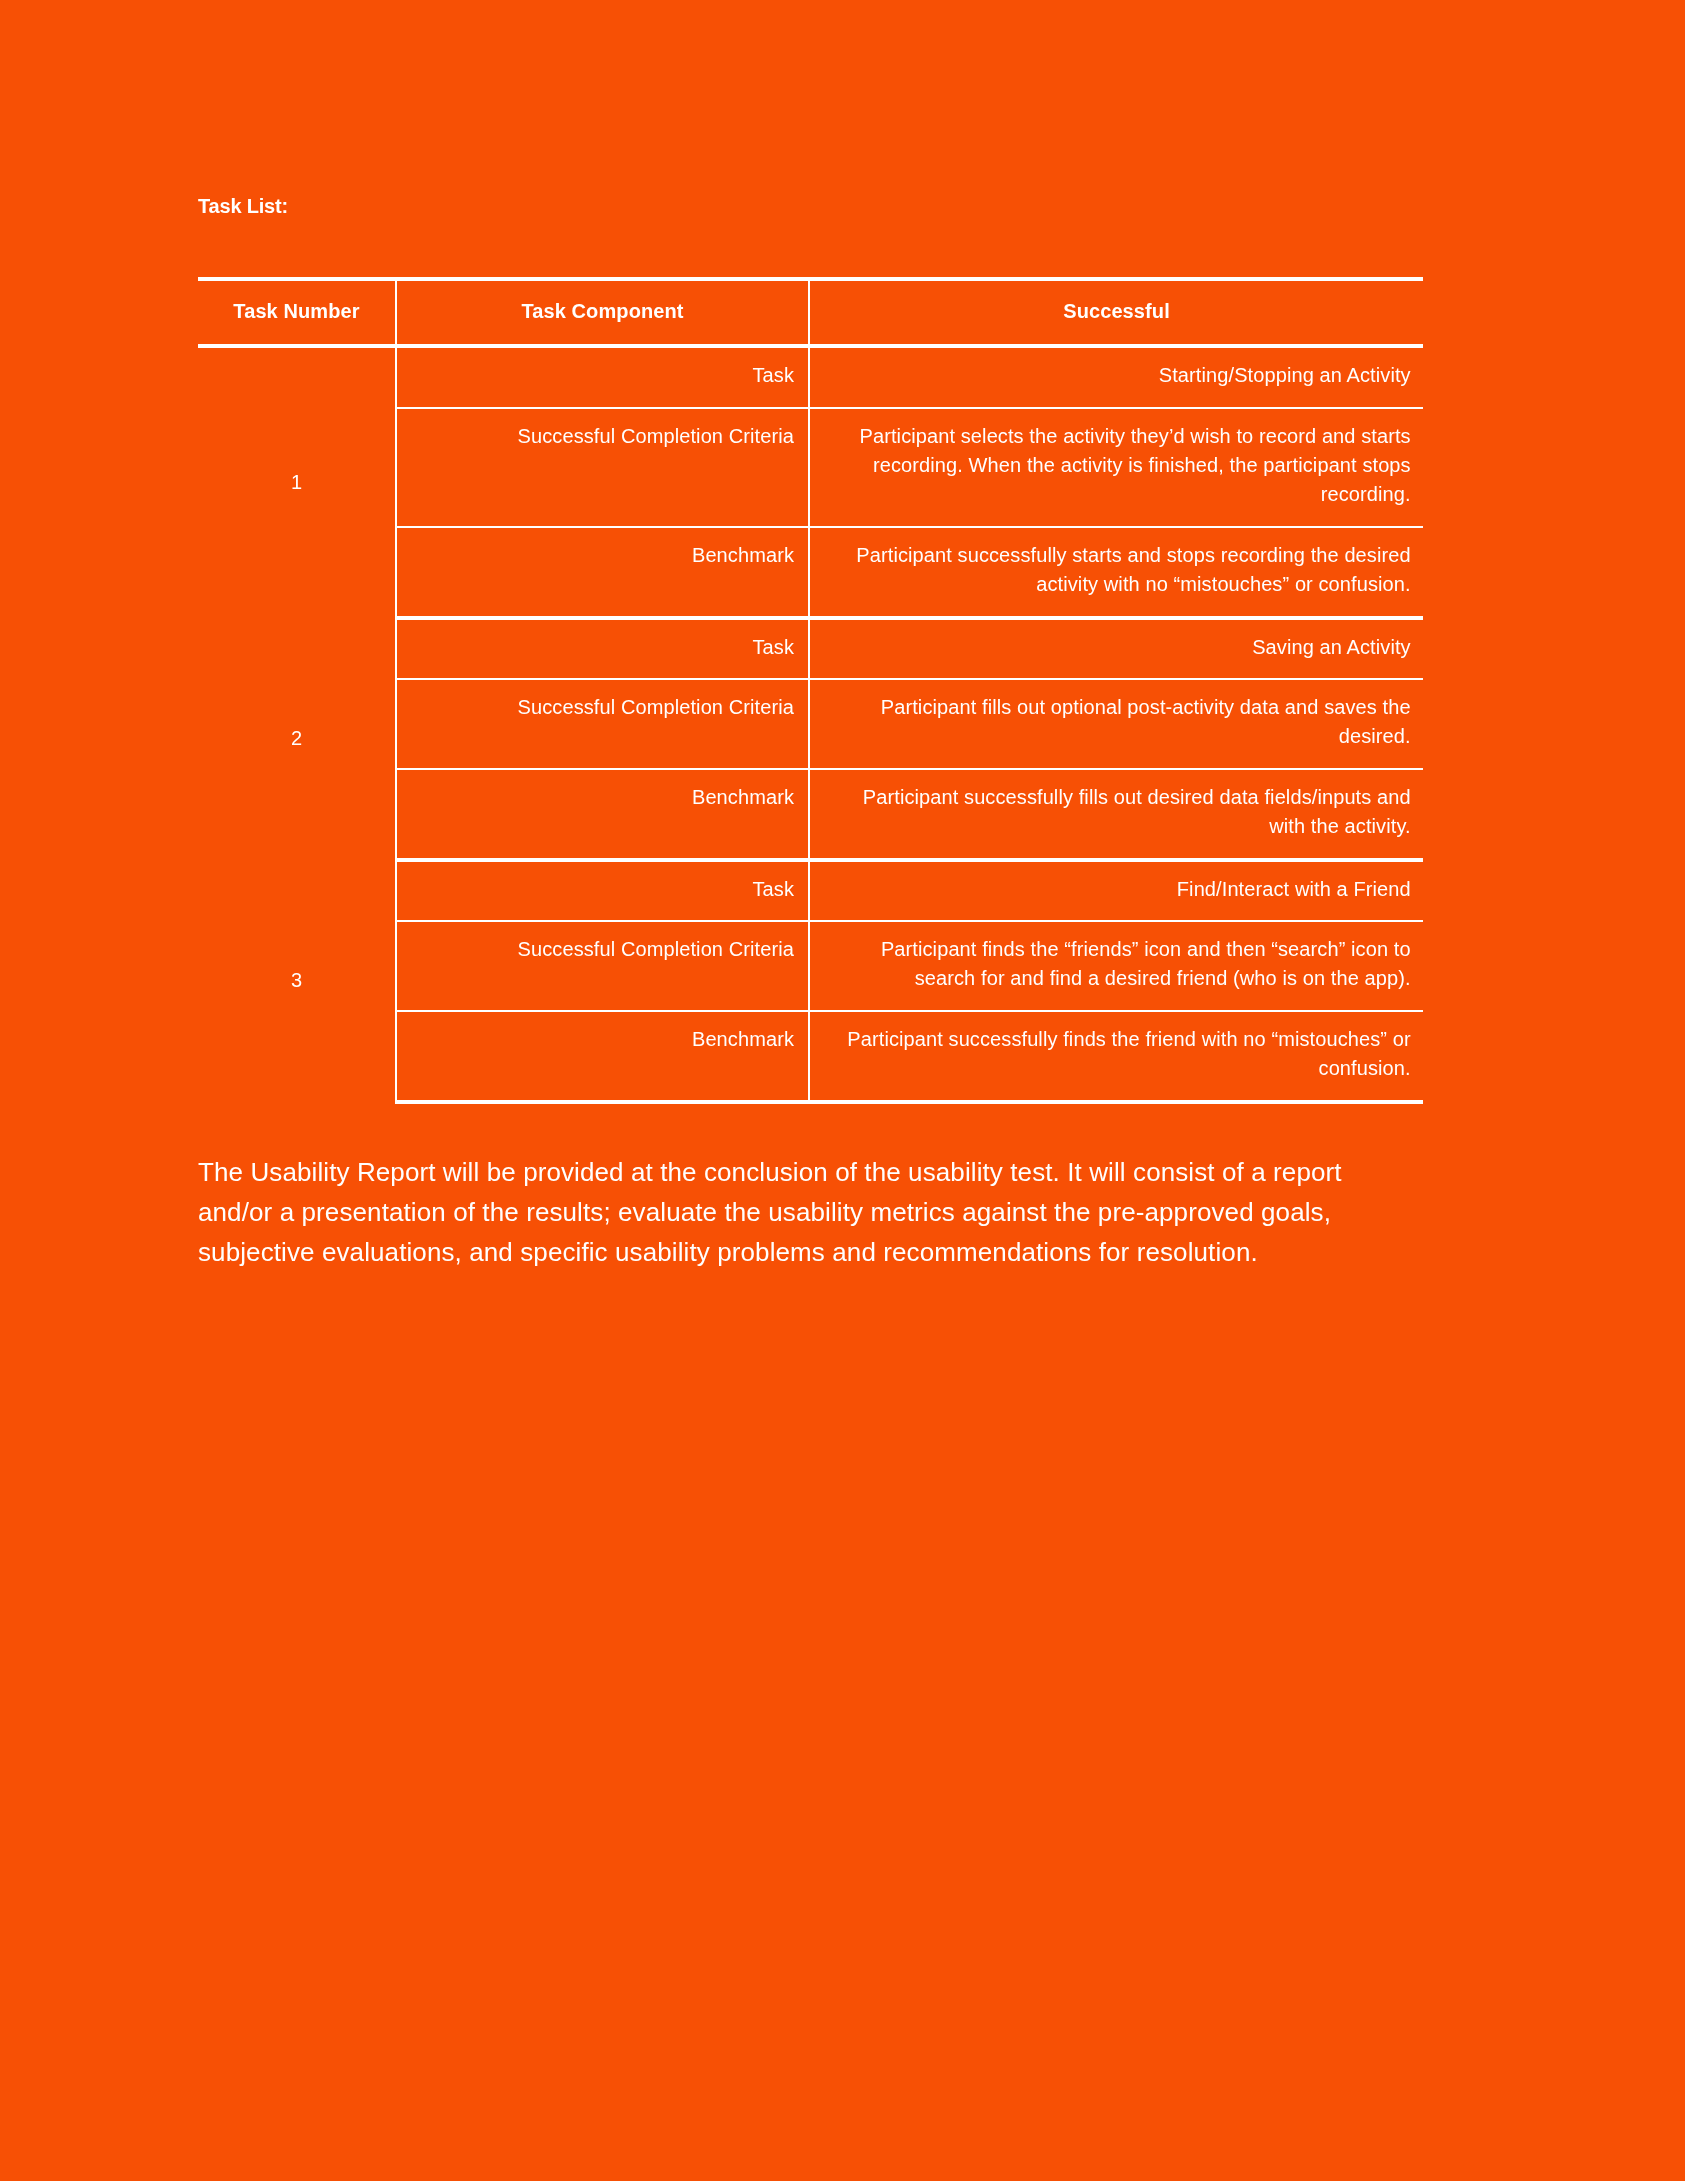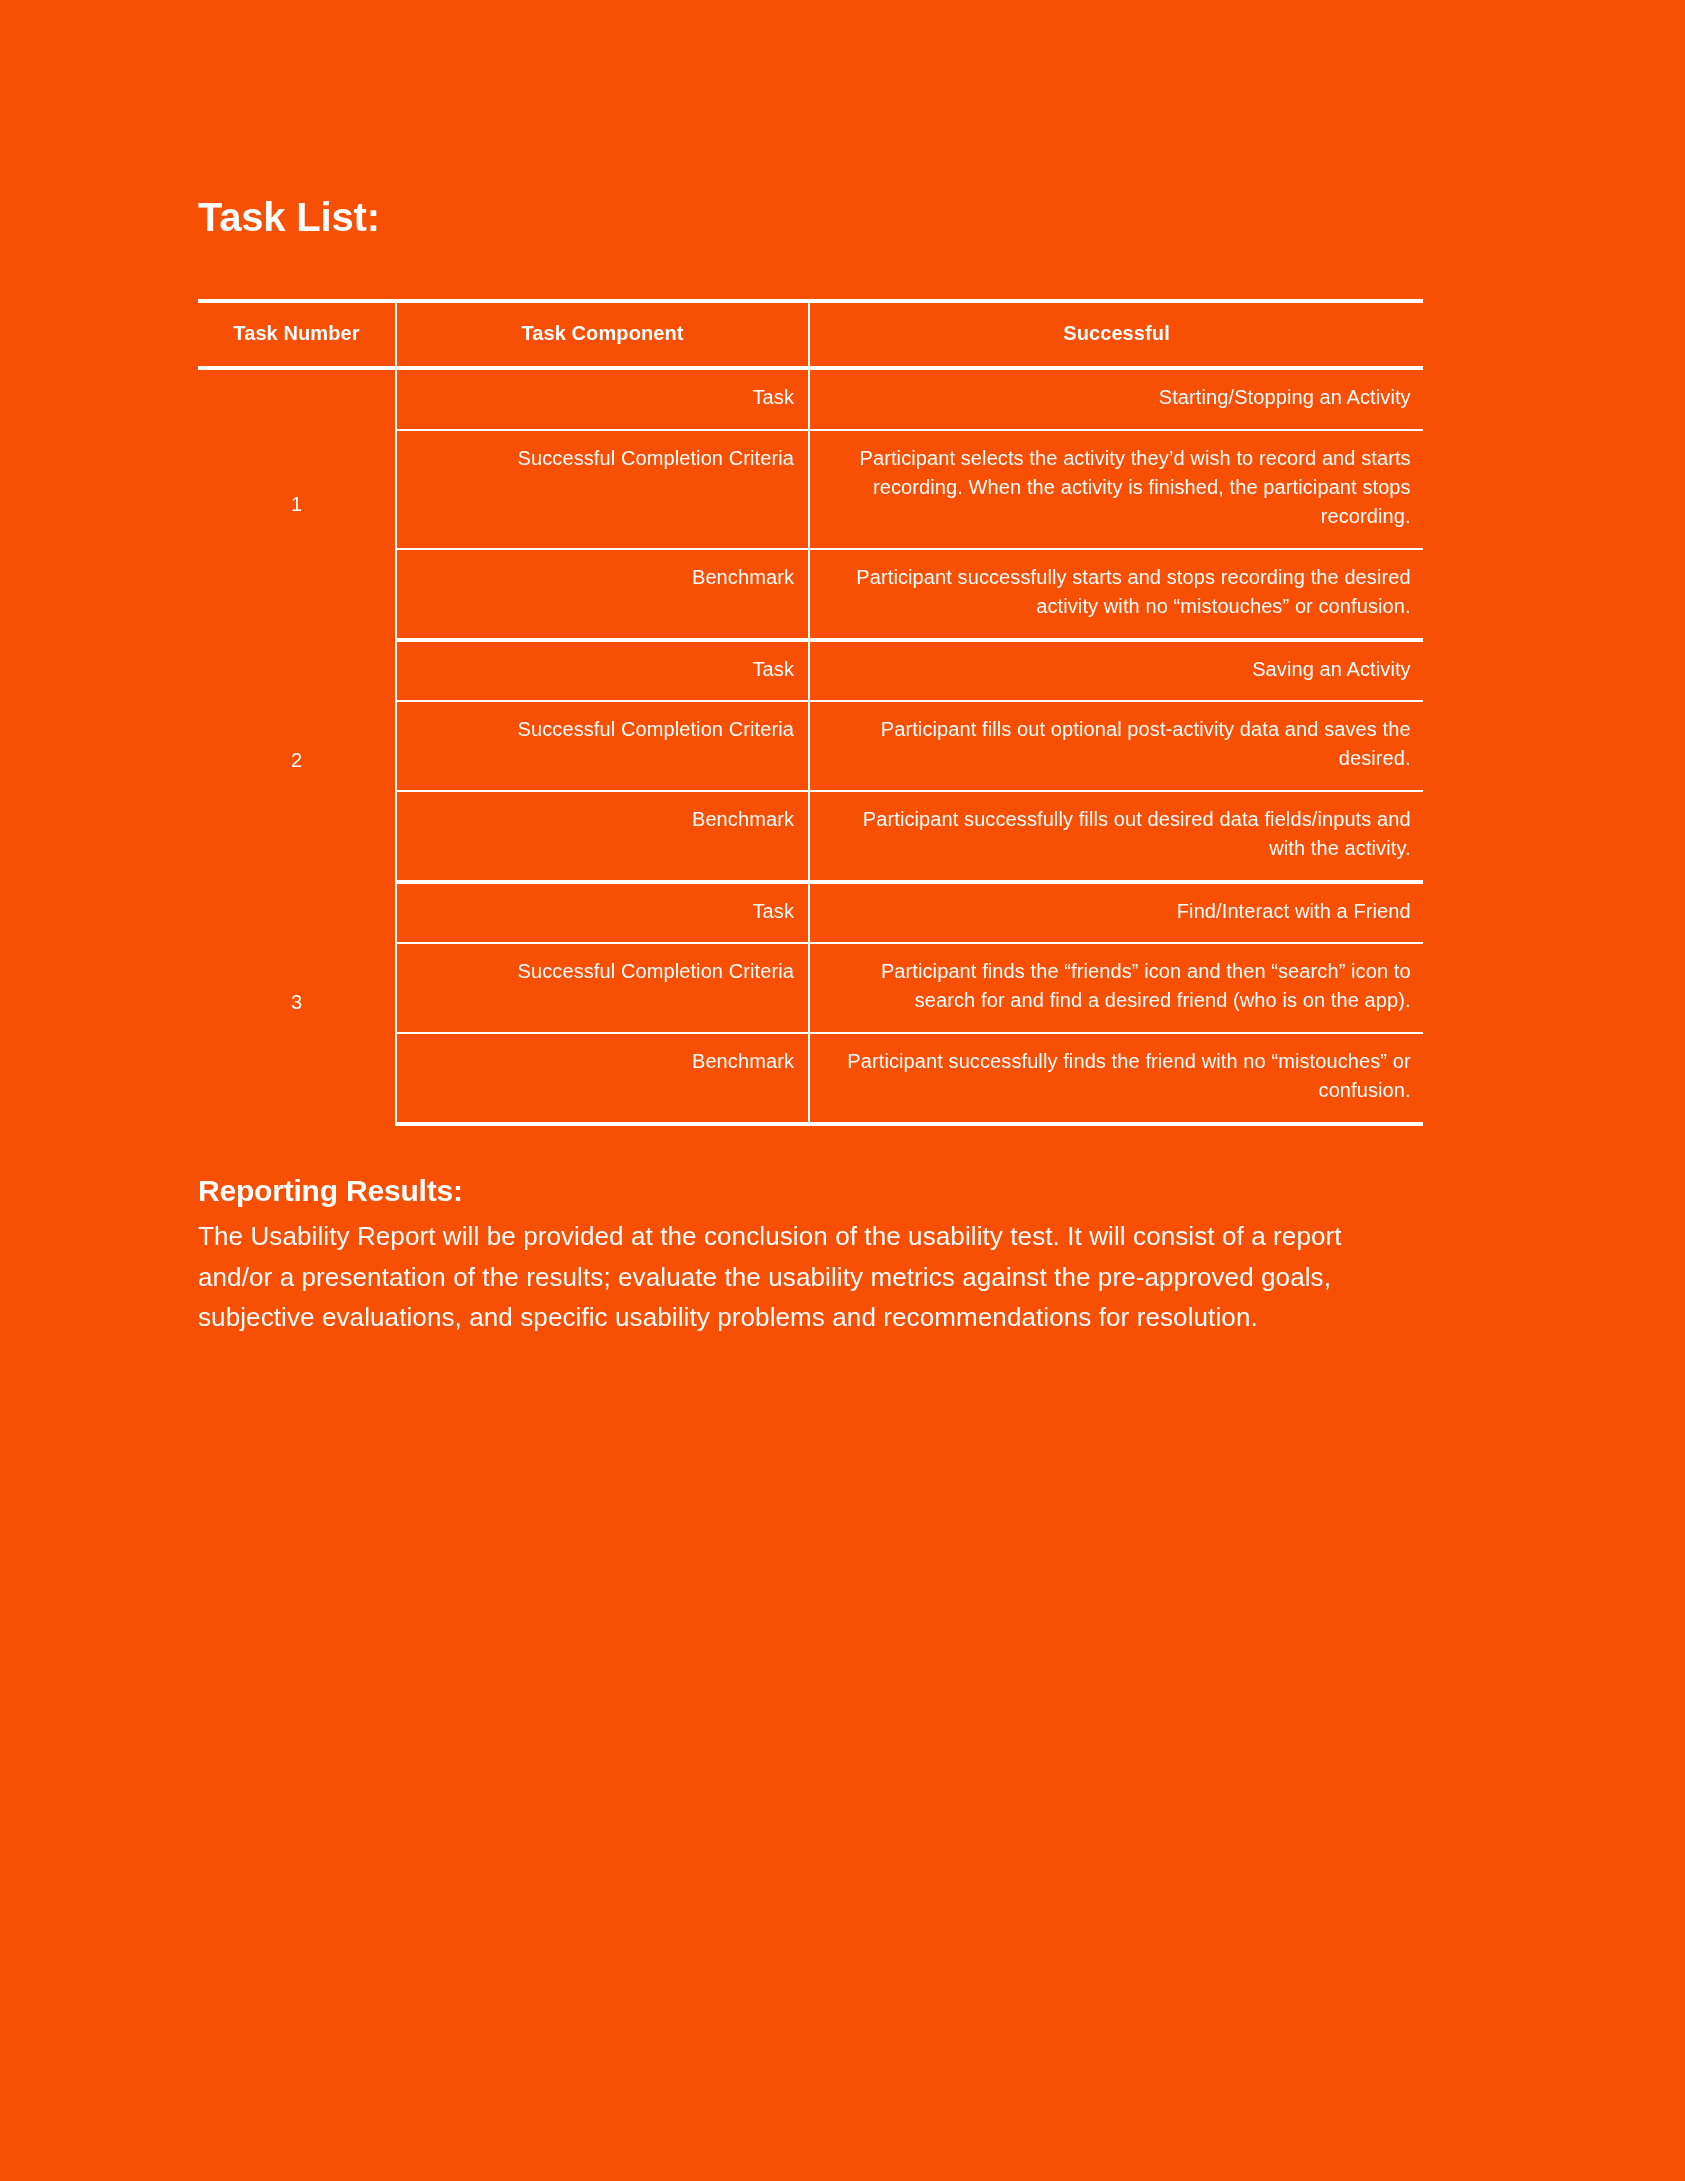--- a/index.html
+++ b/index.html
@@ -27,21 +27,21 @@
 
   .content {
     position: absolute;
     left: 198px;
     top: 195px;
     width: 1225px;
   }
 
   
   .section-heading {
-    font-size: 40px;
+    font-size: 20px;
     font-weight: 700;
     letter-spacing: -0.2px;
     line-height: 1.1;
     color: #ffffff;
     margin: 0;
   }
 
   
   .task-table {
     margin-top: 60px;
@@ -190,19 +190,18 @@
         </tr>
         <tr class="row-last">
           <td class="comp-cell">Benchmark</td>
           <td class="desc-cell">Participant successfully finds the friend with no “mistouches” or confusion.</td>
         </tr>
 
       </tbody>
     </table>
 
     <div class="reporting">
-      <h2>Reporting Results:</h2>
       <p>The Usability Report will be provided at the conclusion of the usability test. It will consist of a report and/or a presentation of the results; evaluate the usability metrics against the pre-approved goals, subjective evaluations, and specific usability problems and recommendations for resolution.</p>
     </div>
 
   </div>
 </div>
 
 
 </body></html>

